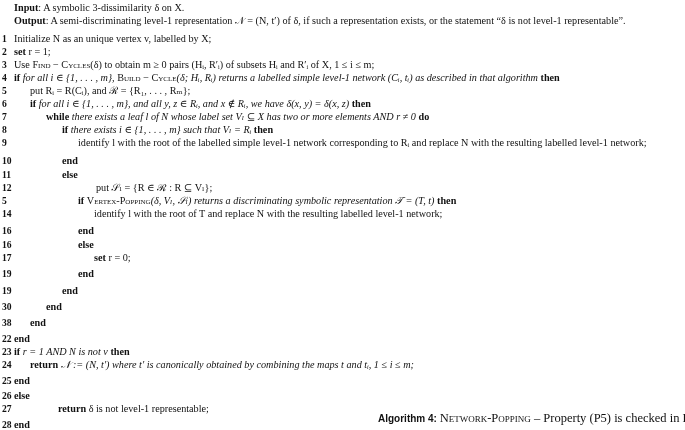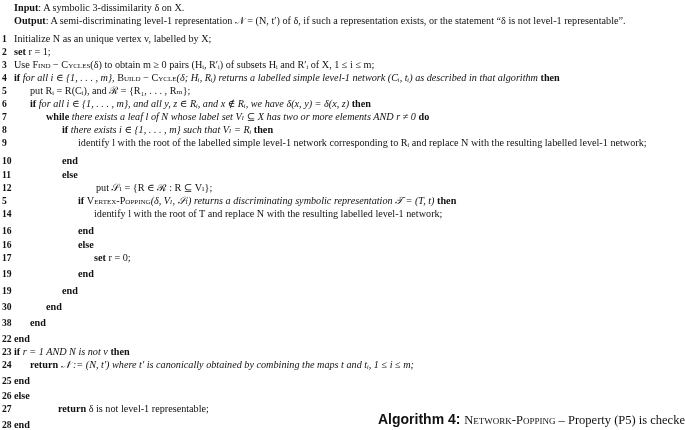--- a/index.html
+++ b/index.html
@@ -13,21 +13,21 @@
   .line { position: absolute; left: 0; white-space: nowrap; height: 13px; line-height: 13px; }
   .ln { position: absolute; left: 2px; width: 12px; text-align: left; font-weight: bold; font-size: 9.6px; }
   .code { position: absolute; left: 0; }
   .kw { font-weight: bold; text-align: center; }
   .it { font-style: italic; margin-top: 26px; }
   .sc { font-variant: small-caps; margin-top: 28px; }
   .caption {
     position: absolute; left: 378px; top: 411px; white-space: nowrap;
     font-size: 12.5px;
   }
-  .caption .lbl { font-family: "Liberation Sans", "DejaVu Sans", sans-serif; font-weight: bold; font-size: 14px; }
+  .caption .lbl { font-family: "Liberation Sans", "DejaVu Sans", sans-serif; font-weight: bold; font-size: 10px; }
 </style>
 </head>
 <body>
 
 <div class="io" style="top:2px;">
   <b>Input</b><span>: A symbolic 3-dissimilarity δ on X.</span>
 </div>
 <div class="io" style="top:15px;">
   <b>Output</b><span>: A semi-discriminating level-1 representation 𝒩 = (N, t′) of δ, if such a representation exists, or the statement “δ is not level-1 representable”.</span>
 </div>

